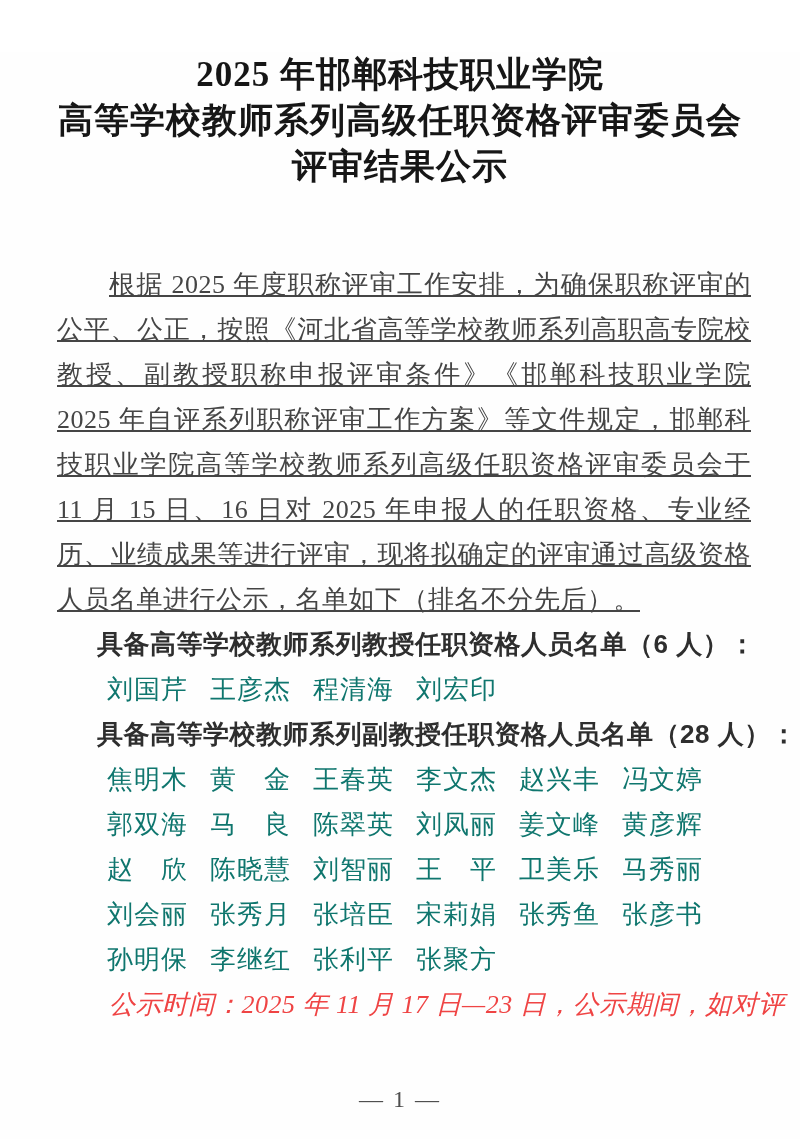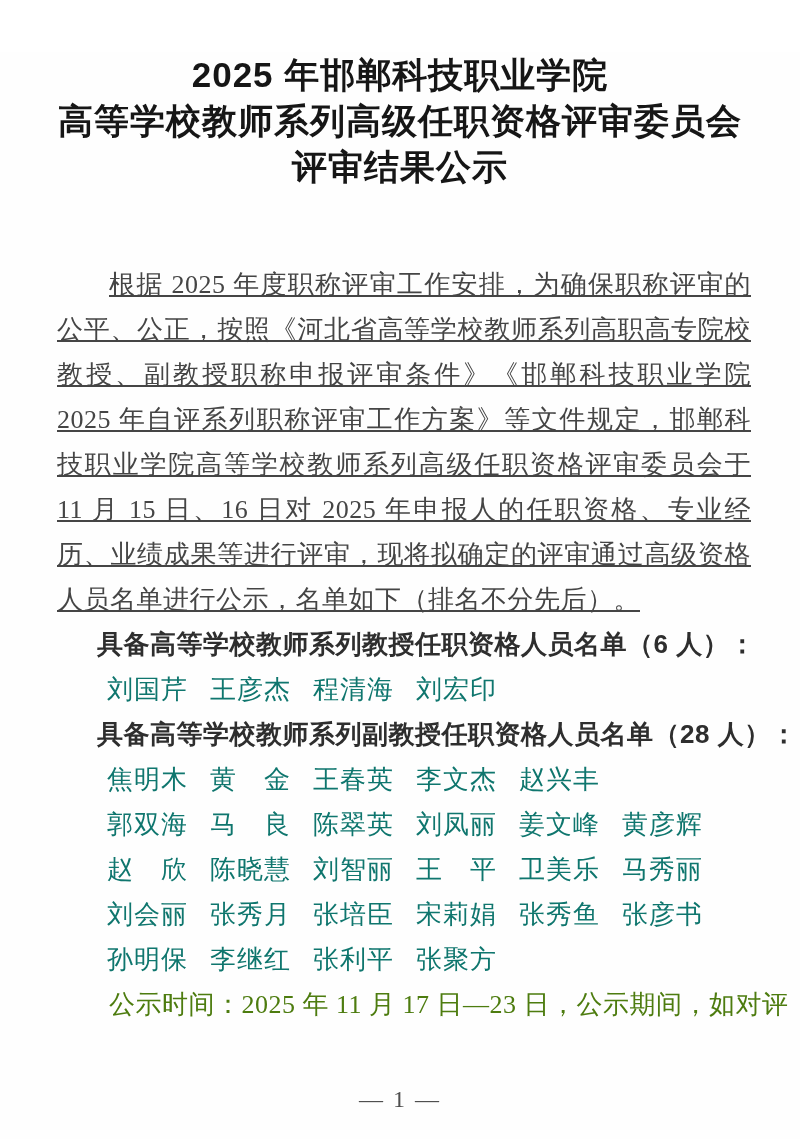--- a/index.html
+++ b/index.html
@@ -15,21 +15,21 @@
     position: relative;
   }
   .doc-title {
     margin: 52px 40px 0 40px;
     text-align: center;
     font-weight: bold;
     color: #161616;
     font-size: 35px;
     line-height: 46px;
     letter-spacing: 1px;
-    font-family: Liberation Sans, sans-serif;
+    font-family: Liberation Serif, serif;
   }
   .content {
     margin: 72px 49px 0 57px;
     width: 694px;
     color: #424242;
   }
   .body-par {
     font-size: 26px;
     line-height: 45px;
     text-align: justify;
@@ -59,23 +59,24 @@
     font-size: 26px;
     color: #0f766e;
     letter-spacing: 1px;
     white-space: pre;
   }
   .notice-line {
     font-size: 26px;
     line-height: 45px;
     text-indent: 2em;
     text-align: justify;
-    color: #4d7c0f;
+    color: #ef4444;
     letter-spacing: 0.5px;
     white-space: nowrap;
+    font-style: italic;
   }
   .page-number {
     margin-top: 58px;
     text-align: center;
     font-size: 24px;
     line-height: 28px;
     color: #4f4f4f;
     letter-spacing: 2px;
   }
 </style>
@@ -105,20 +106,21 @@
       </div>
 
     <div class="sec-heading">具备高等学校教师系列副教授任职资格人员名单（28 人）：</div>
     <div class="name-list">
         <div class="name-row">
           <span class="name">焦明木</span>
           <span class="name">黄　金</span>
           <span class="name">王春英</span>
           <span class="name">李文杰</span>
           <span class="name">赵兴丰</span>
+          <span class="name">冯文婷</span>
         </div>
         <div class="name-row">
           <span class="name">郭双海</span>
           <span class="name">马　良</span>
           <span class="name">陈翠英</span>
           <span class="name">刘凤丽</span>
           <span class="name">姜文峰</span>
           <span class="name">黄彦辉</span>
         </div>
         <div class="name-row">

